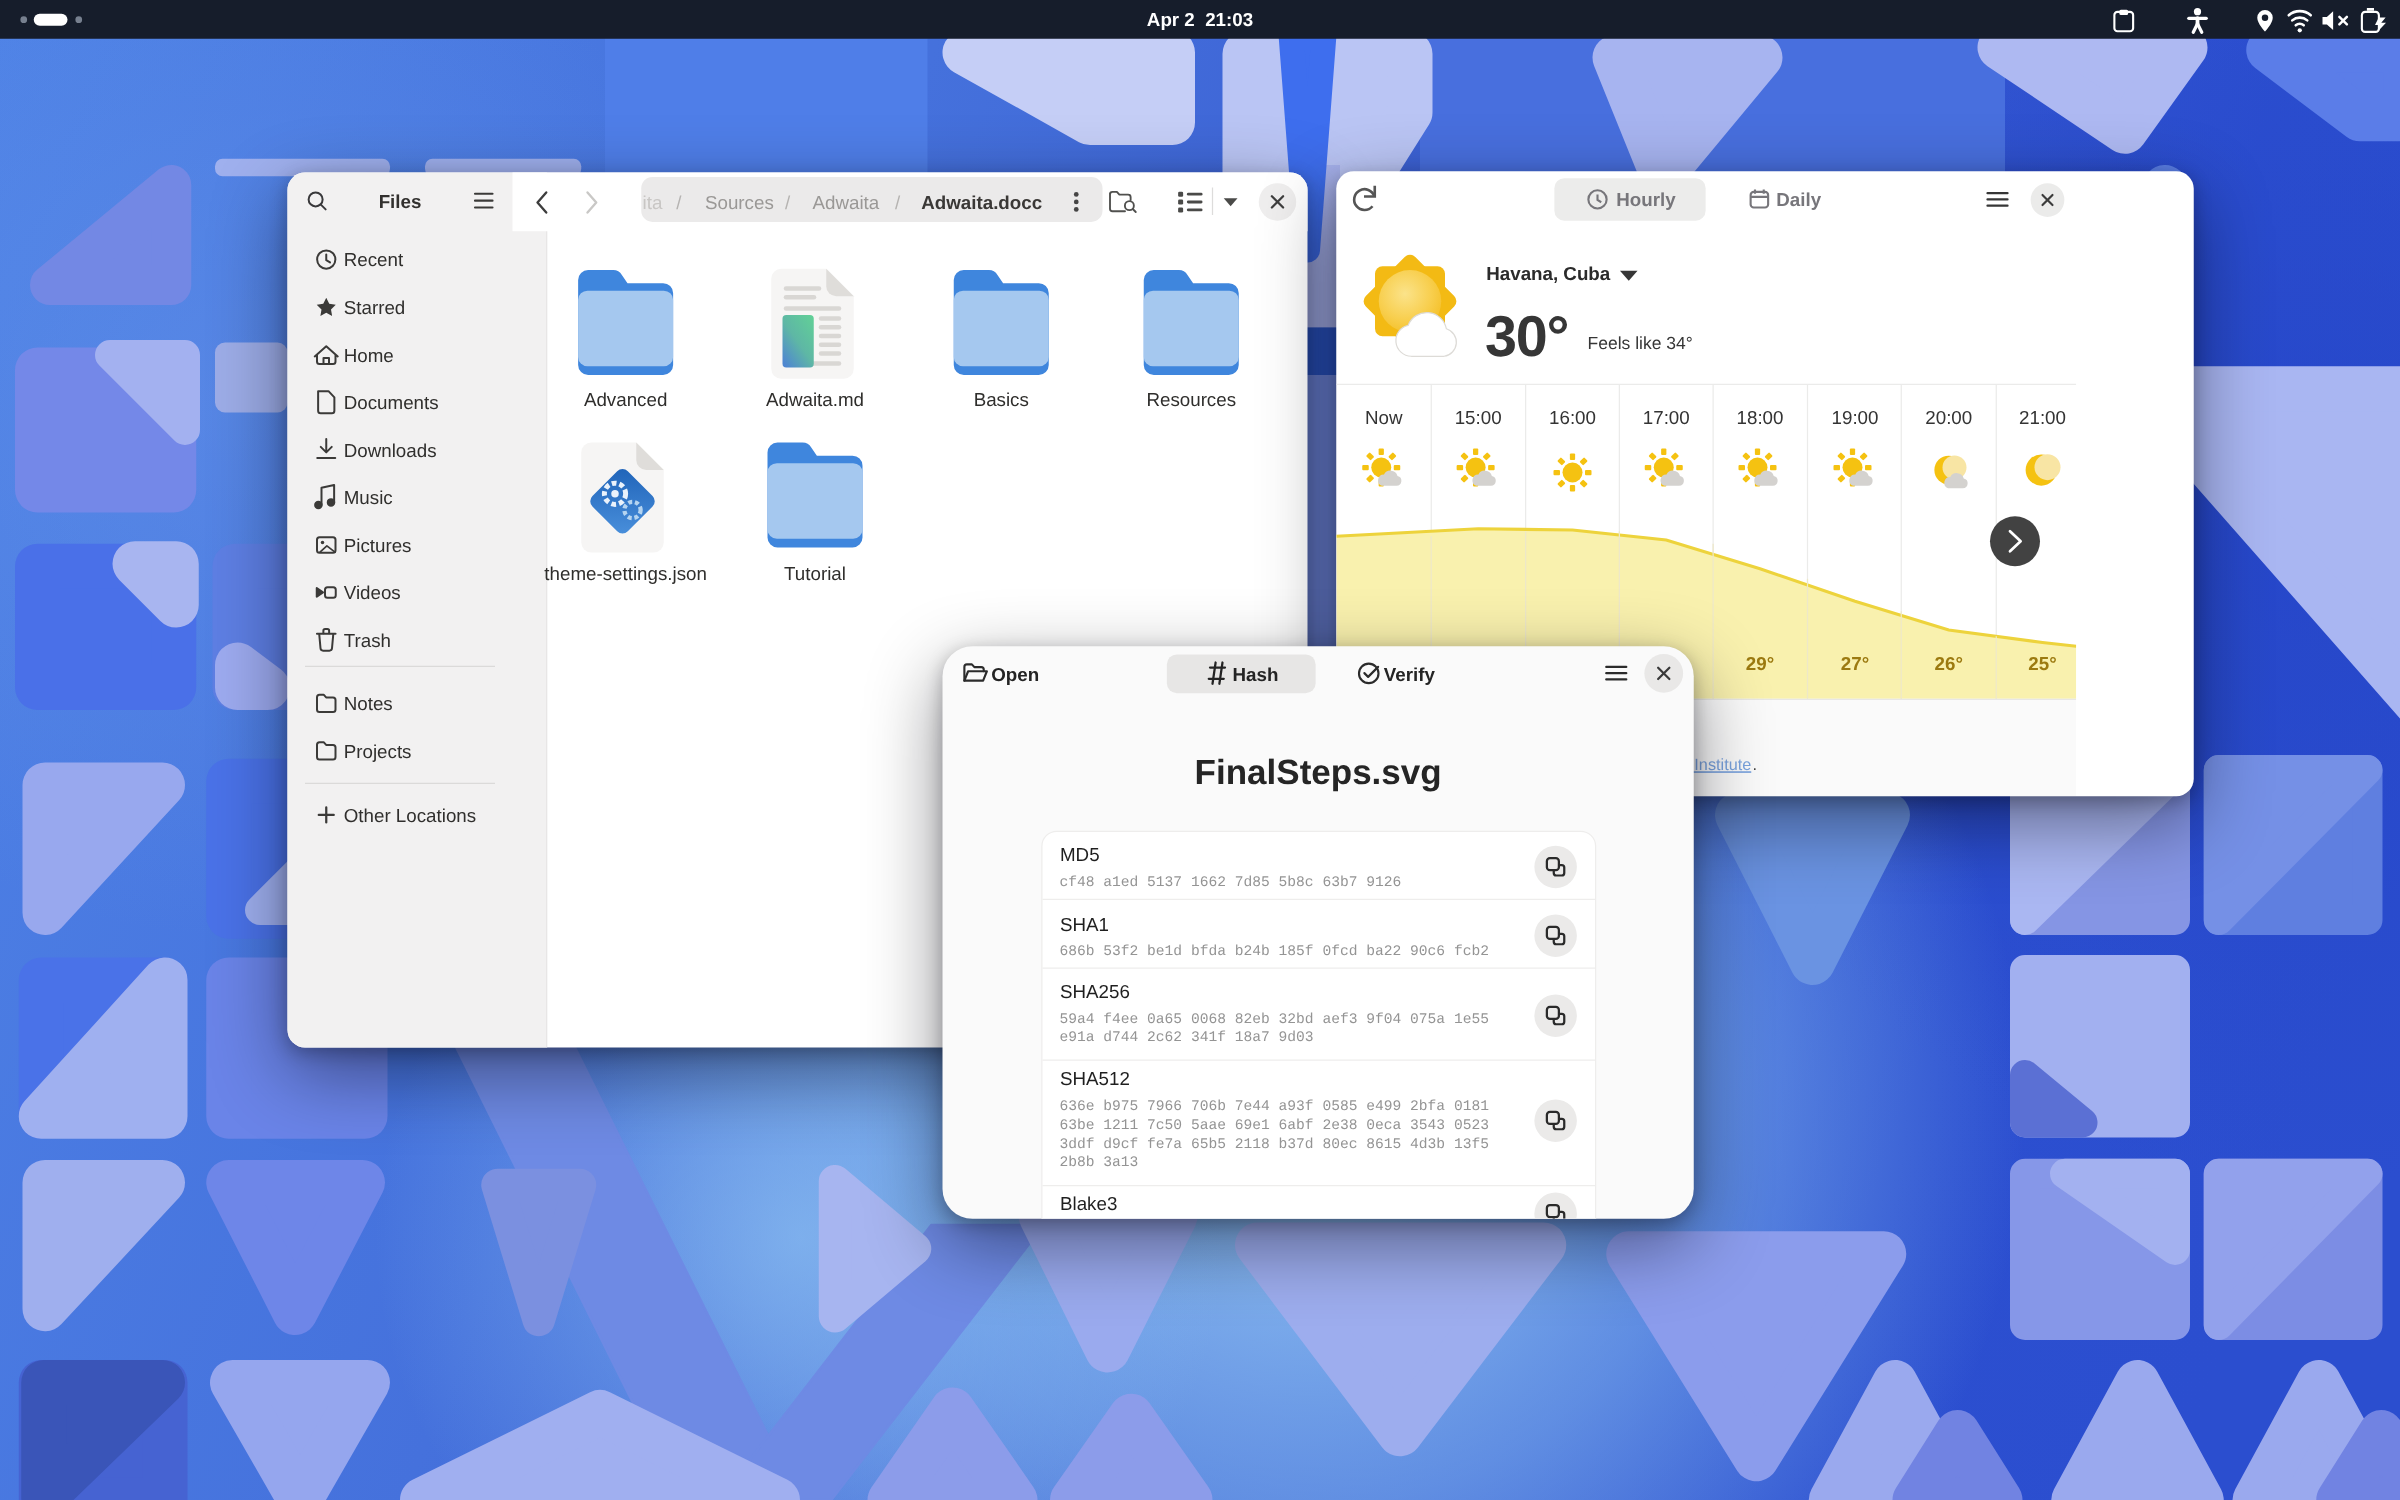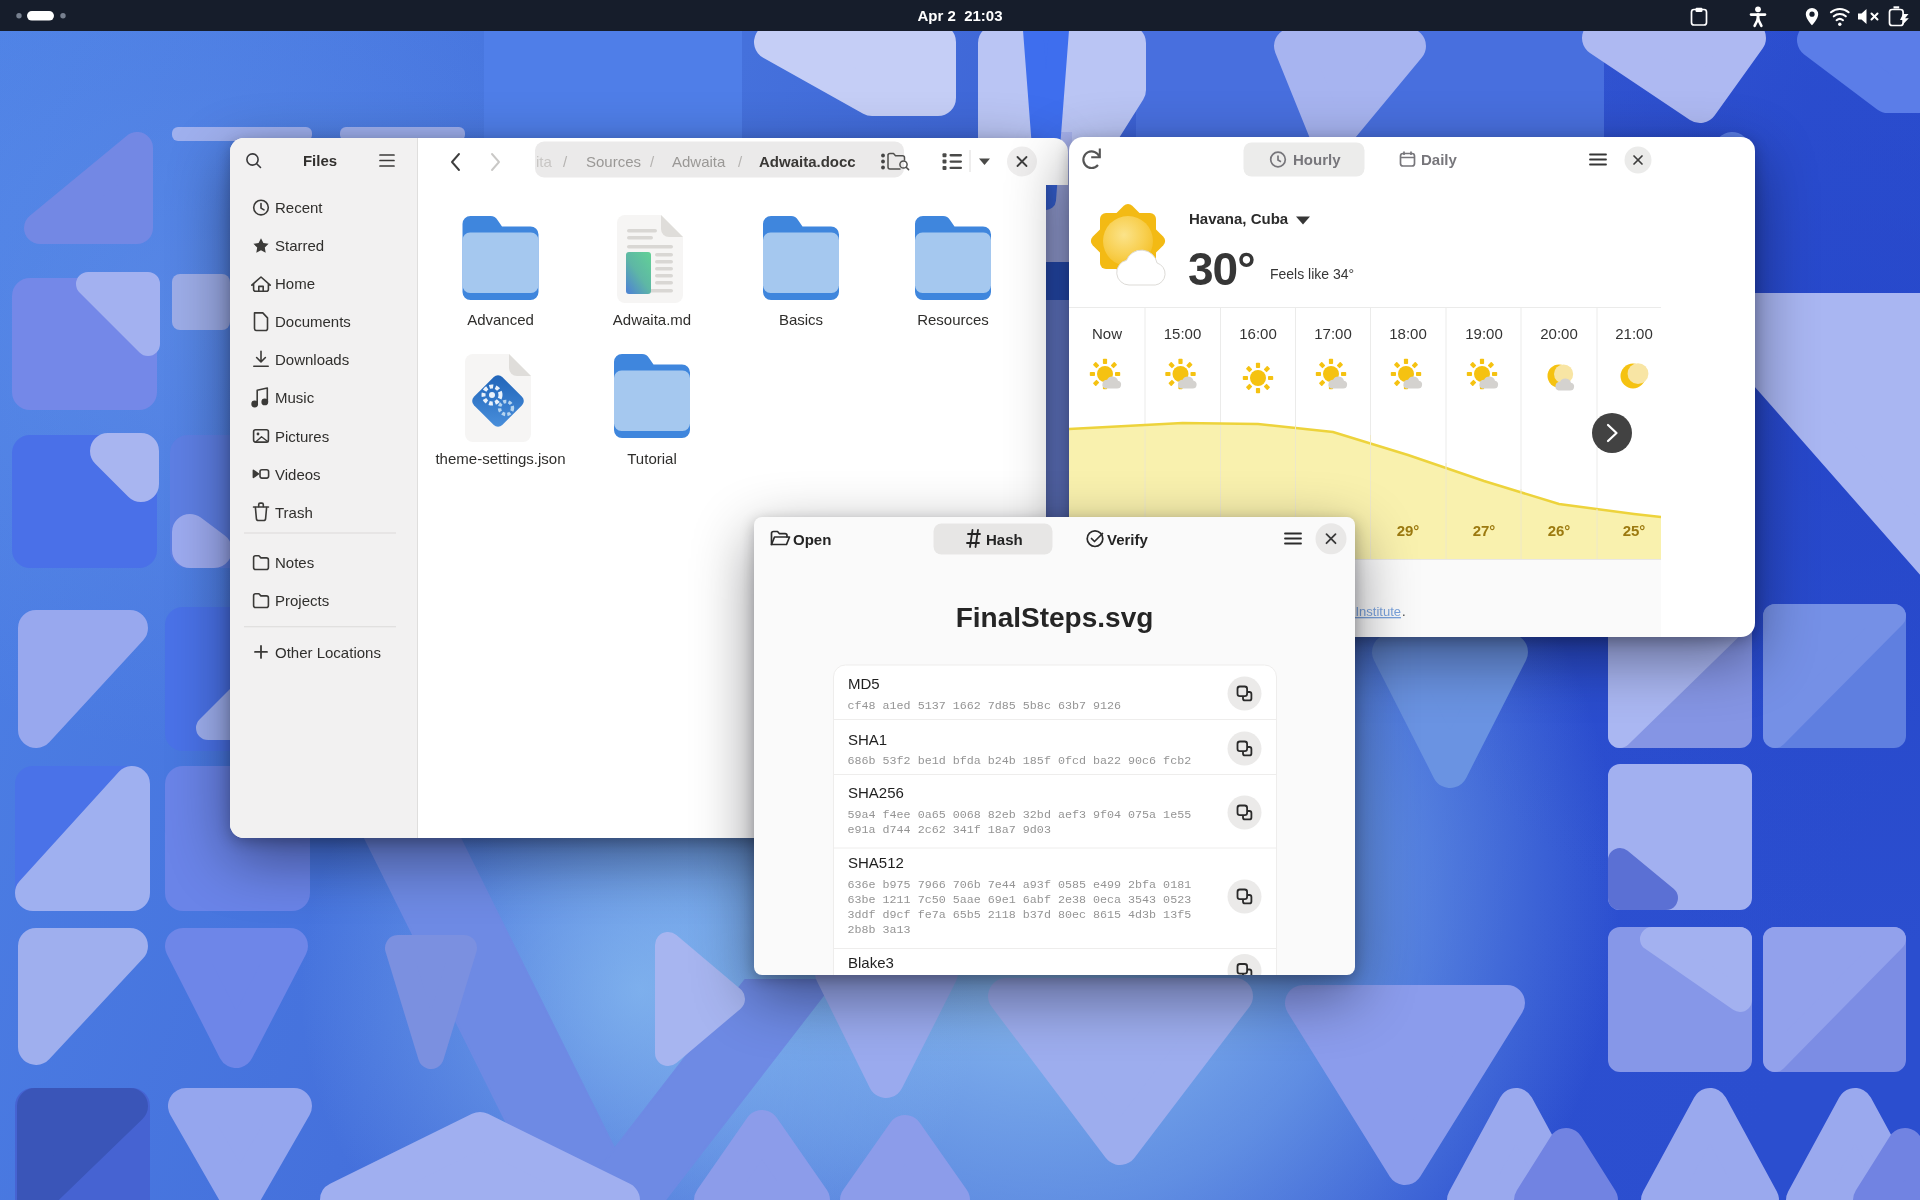--- a/index.html
+++ b/index.html
@@ -168,21 +168,21 @@
 
       <g fill="none" stroke="#ffffff" stroke-width="1.7">
         <rect x="1889.5" y="9.5" width="13.6" height="16" rx="2.6"></rect>
         <path d="M1893.5 7.4 L1899.2 7.4" stroke-width="2.2"></path>
       </g>
       <path d="M1903 14 L1908.5 14 L1905 18.2 L1908.8 18.2 L1901.5 26 L1903.6 20 L1900 20 Z" fill="#ffffff"></path>
     </svg>
   </div>
   <div id="files" class="win" style="left:230px;top:138px;width:816px;height:700px;background:#ffffff;">
 
-    <div style="position:absolute;left:0;top:0;width:188px;height:700px;background:#f2f1f1;border-right:1px solid #dfdedd;border-radius:14px 0 0 14px;">
+    <div style="position:absolute;left:0;top:0;width:208px;height:700px;background:#f2f1f1;border-right:1px solid #dfdedd;border-radius:14px 0 0 14px;">
       <svg width="180" height="700" viewBox="0 0 180 700">
         <g fill="none" stroke="#39393b" stroke-width="1.6" stroke-linecap="round">
           <circle cx="22.5" cy="21.5" r="5.6"></circle>
           <path d="M26.7 25.7 L30.5 29.5"></path>
         </g>
         <text x="90" y="28" text-anchor="middle" font-size="15" font-weight="bold" fill="#32302e">Files</text>
         <g stroke="#3b3a38" stroke-width="1.7" stroke-linecap="round">
           <path d="M150 17 L164 17"></path>
             <path d="M150 22.5 L164 22.5"></path>
             <path d="M150 28 L164 28"></path>
@@ -251,21 +251,21 @@
             <text x="45" y="390.2">Notes</text>
             <text x="45" y="428.2">Projects</text>
             <text x="45" y="479.5">Other Locations</text>
           </g>
           <path d="M14 355 L166 355" stroke="#dbdad9" stroke-width="1"></path>
           <path d="M14 448.7 L166 448.7" stroke="#dbdad9" stroke-width="1"></path>
         </g>
       </svg>
     </div>
 
-    <div style="position:absolute;left:180px;top:0;width:636px;height:47px;background:#ffffff;border-radius:0 14px 0 0;margin-left:22px;">
+    <div style="position:absolute;left:180px;top:0;width:636px;height:47px;background:#ffffff;border-radius:0 14px 0 0;">
       <svg width="636" height="47" viewBox="0 0 636 47">
         <path d="M27 16 L20 24 L27 32" fill="none" stroke="#3d3d3d" stroke-width="1.9" stroke-linecap="round" stroke-linejoin="round"></path>
         <path d="M60 16 L67 24 L60 32" fill="none" stroke="#c9c8c6" stroke-width="1.9" stroke-linecap="round" stroke-linejoin="round"></path>
         <rect x="103" y="3.5" width="369" height="36" rx="9" fill="#ebeaea"></rect>
         <g font-size="15" fill="#9a9896" font-family="Liberation Sans">
           <text x="104" y="29" fill="#c8c6c4">ita</text>
           <text x="131" y="29" fill="#b5b3b1">/</text>
           <text x="154" y="29">Sources</text>
           <text x="218" y="29" fill="#b5b3b1">/</text>
           <text x="240" y="29">Adwaita</text>
@@ -505,21 +505,21 @@
       </g>
 
       <circle cx="543" cy="296" r="20" fill="#424242"></circle>
       <path d="M539 288 L547.5 296 L539 304" fill="none" stroke="#ffffff" stroke-width="2.2" stroke-linecap="round" stroke-linejoin="round"></path>
 
       <rect x="0" y="423" width="592" height="77" fill="#fafafa"></rect>
       <text x="332" y="479" font-size="13" fill="#7aa3de" text-anchor="end" text-decoration="underline">Weather data provided by the Norwegian Meteorological Institute</text>
       <text x="333" y="479" font-size="13" fill="#3d3d3d">.</text>
     </svg>
   </div>
-  <div id="hash" class="win" style="left:754px;top:517px;width:601px;height:458px;background:#fafafa;border-radius:8px;overflow:hidden;">
+  <div id="hash" class="win" style="left:754px;top:517px;width:601px;height:458px;background:#fafafa;border-radius:24px;overflow:hidden;">
     <svg width="601" height="458" viewBox="0 0 601 458" font-family="Liberation Sans">
 
       <g fill="none" stroke="#2b2b2b" stroke-width="1.7" stroke-linecap="round" stroke-linejoin="round">
         <path d="M17.5 27.5 L17.5 16.5 C17.5 15.4 18.4 14.5 19.5 14.5 L23.5 14.5 L25.5 16.7 L31 16.7 C32.1 16.7 33 17.6 33 18.7 L33 20"></path>
         <path d="M17.5 27.5 L20.5 20 L35.5 20 L32.5 27.5 Z"></path>
       </g>
       <text x="39" y="27.5" font-size="15" font-weight="bold" fill="#242424">Open</text>
       <rect x="179.5" y="6.5" width="119" height="31" rx="8" fill="#e7e6e5"></rect>
       <g stroke="#242424" stroke-width="1.8" stroke-linecap="round">
         <path d="M214 17 L226 17"></path>

